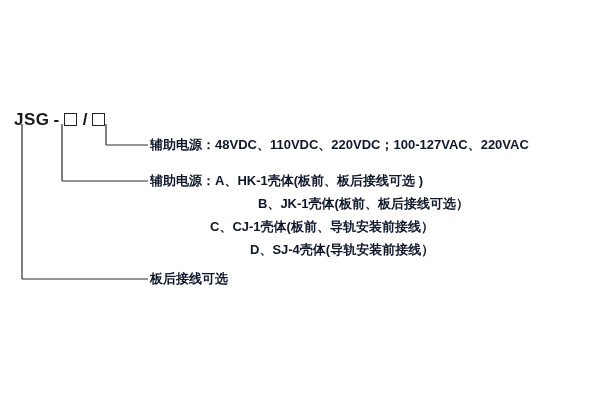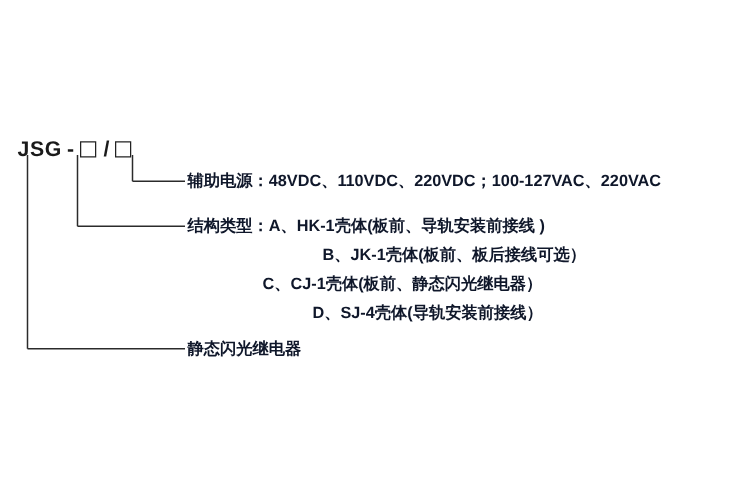--- a/index.html
+++ b/index.html
@@ -81,19 +81,19 @@
 
   <div class="code-row">
     <span class="seg">JSG</span>
     <span class="seg">-</span>
     <span class="box"></span>
     <span class="seg" style="margin-left:6px;">/</span>
     <span class="box"></span>
   </div>
 
   <div class="lbl lbl-aux">辅助电源：48VDC、110VDC、220VDC；100-127VAC、220VAC</div>
-  <div class="lbl lbl-struct">结构类型：A、HK-1壳体(板前、导轨安装前接线 )</div>
+  <div class="lbl lbl-struct">辅助电源：A、HK-1壳体(板前、板后接线可选 )</div>
   <div class="lbl lbl-s2">B、JK-1壳体(板前、板后接线可选）</div>
-  <div class="lbl lbl-s3">C、CJ-1壳体(板前、静态闪光继电器）</div>
+  <div class="lbl lbl-s3">C、CJ-1壳体(板前、导轨安装前接线）</div>
   <div class="lbl lbl-s4">D、SJ-4壳体(导轨安装前接线）</div>
-  <div class="lbl lbl-base">静态闪光继电器</div>
+  <div class="lbl lbl-base">板后接线可选</div>
 
 </div>
 
 </body></html>

